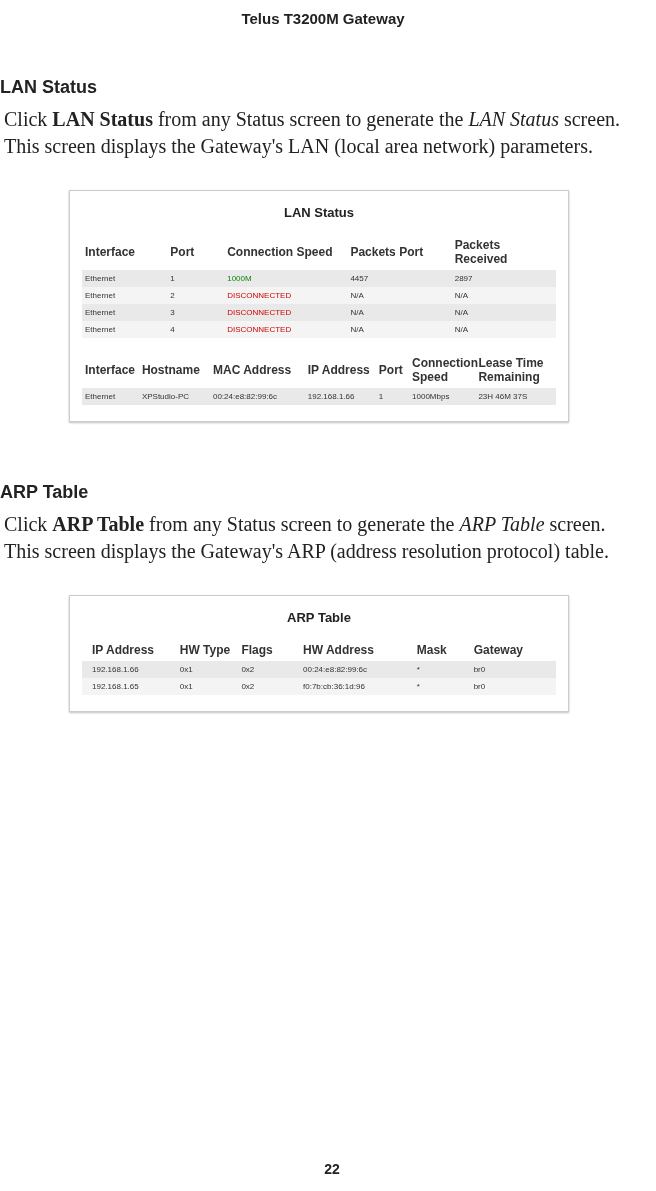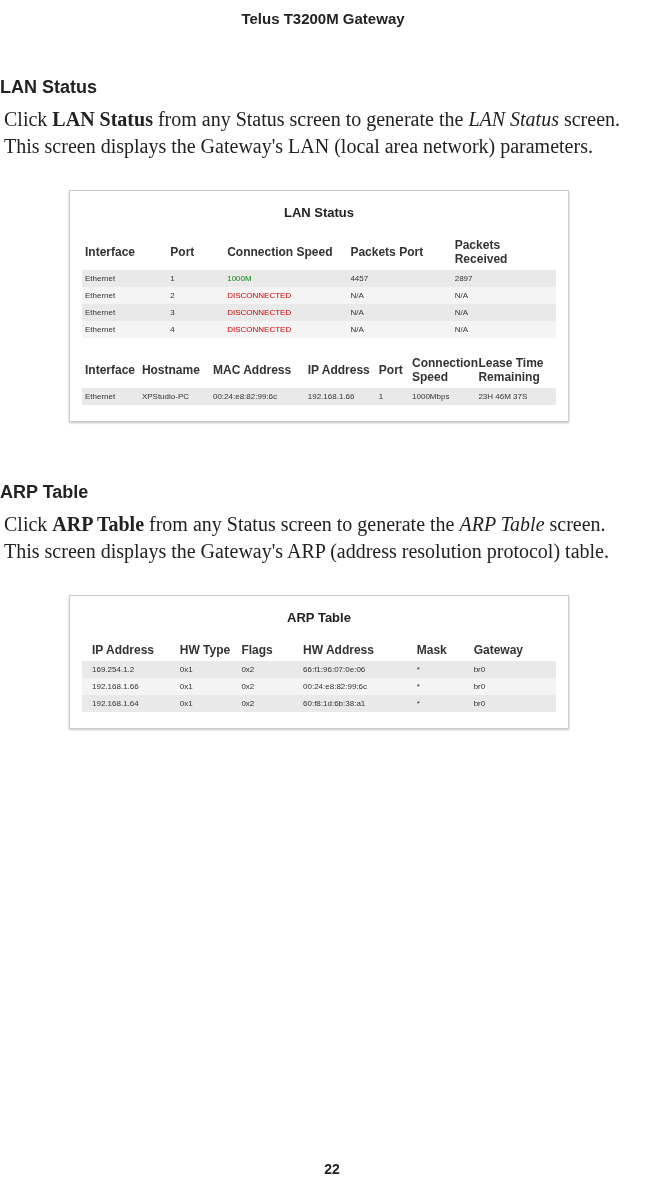--- a/index.html
+++ b/index.html
@@ -203,40 +203,32 @@
         <th>IP Address</th>
         <th>HW Type</th>
         <th>Flags</th>
         <th>HW Address</th>
         <th>Mask</th>
         <th>Gateway</th>
       </tr>
     </thead>
     <tbody id="arp-rows">
         <tr>
-          <td>169.254.1.2</td>
-          <td>0x1</td>
-          <td>0x2</td>
-          <td>66:f1:96:07:0e:06</td>
-          <td>*</td>
-          <td>br0</td>
-        </tr>
-        <tr>
           <td>192.168.1.66</td>
           <td>0x1</td>
           <td>0x2</td>
           <td>00:24:e8:82:99:6c</td>
           <td>*</td>
           <td>br0</td>
         </tr>
         <tr>
-          <td>192.168.1.64</td>
+          <td>192.168.1.65</td>
           <td>0x1</td>
           <td>0x2</td>
-          <td>60:f8:1d:6b:38:a1</td>
+          <td>f0:7b:cb:36:1d:96</td>
           <td>*</td>
           <td>br0</td>
         </tr>
       </tbody>
   </table>
 </div>
 
 <div class="page-num">22</div>
 
 </body></html>

